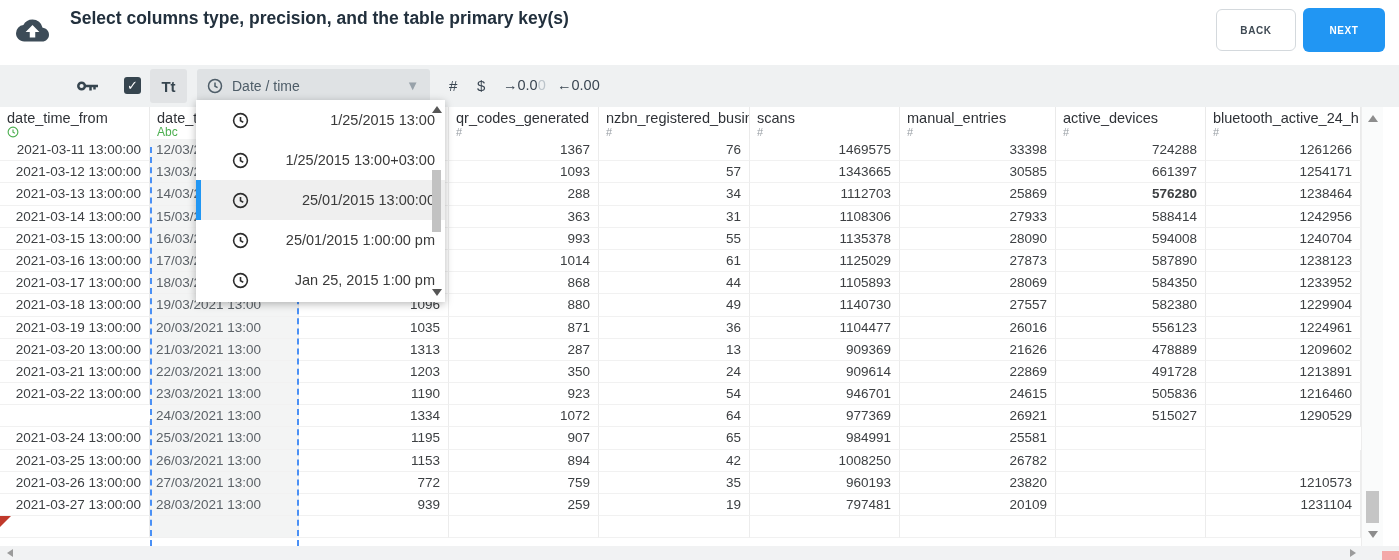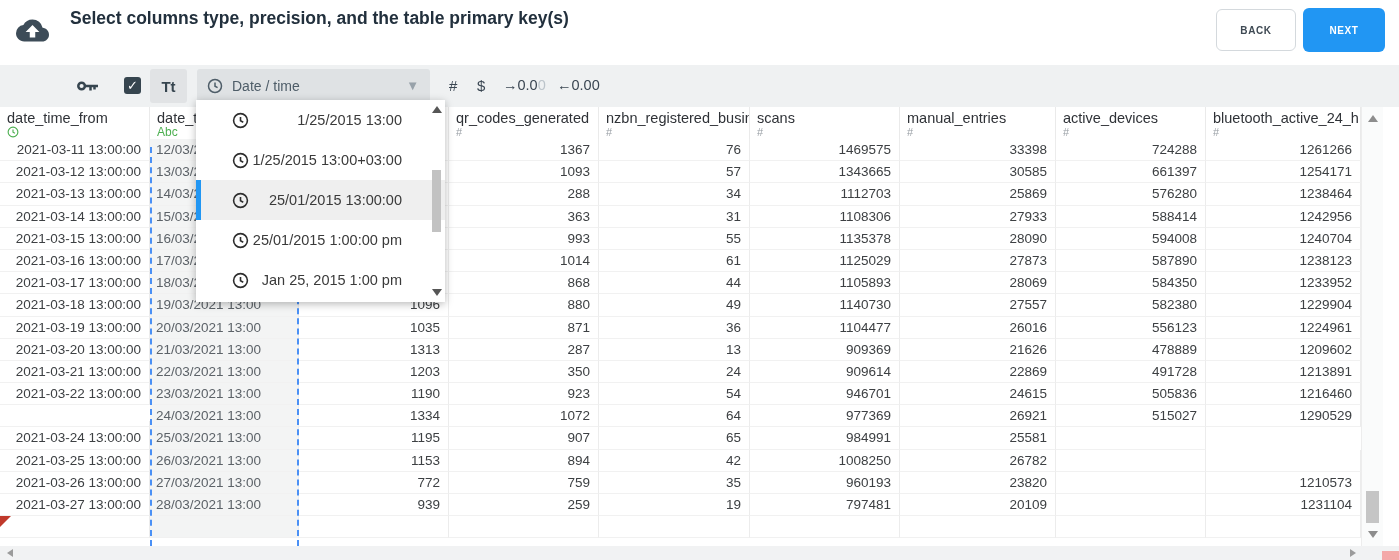--- a/index.html
+++ b/index.html
@@ -61,21 +61,21 @@
   .sel-overlay{position:absolute;left:150px;top:147px;width:149px;height:399px;box-sizing:border-box;
     border-left:2px dashed #4a90f5;border-right:2px dashed #4a90f5;pointer-events:none;z-index:15;}
 
   
   .dd{position:absolute;left:196px;top:100px;width:249px;height:202px;background:#fff;z-index:50;
     box-shadow:0 2px 8px rgba(0,0,0,.28);}
   .dd-item{position:relative;height:40px;display:flex;align-items:center;cursor:pointer;}
   .dd-item.selected{background:#efefef;}
   .dd-item.selected::before{content:"";position:absolute;left:0;top:0;bottom:0;width:5px;background:#2196f3;}
   .dd-item .clockwrap{margin-left:36px;display:flex;}
-  .dd-item .lbl{flex:1;text-align:right;padding-right:43px;font-size:14.5px;color:#3a3a3a;white-space:nowrap;}
+  .dd-item .lbl{flex:1;text-align:right;padding-right:10px;font-size:14.5px;color:#3a3a3a;white-space:nowrap;}
   .dd-scroll{position:absolute;right:2px;top:4px;bottom:4px;width:14px;z-index:55;}
   .dd-thumb{position:absolute;left:3px;top:66px;width:9px;height:62px;background:#c2c2c2;cursor:pointer;}
   .tri{width:0;height:0;position:absolute;cursor:pointer;}
   .tri-up{left:3px;top:2px;border-left:5px solid transparent;border-right:5px solid transparent;border-bottom:7px solid #565656;}
   .tri-down{left:3px;bottom:2px;border-left:5px solid transparent;border-right:5px solid transparent;border-top:7px solid #565656;}
 
   
   .vscroll{position:absolute;left:1361px;top:107px;width:22px;height:439px;background:#fafbfb;border-left:1px solid #ededed;box-sizing:border-box;}
   .vs-up{left:6px;top:8px;border-left:5px solid transparent;border-right:5px solid transparent;border-bottom:7px solid #8d8d8d;}
   .vs-down{left:6px;bottom:8px;border-left:5px solid transparent;border-right:5px solid transparent;border-top:7px solid #8d8d8d;}
@@ -225,21 +225,21 @@
         <div class="td right" style="width: 155px;">1254171</div>
       </div>
       <div class="tr">
         <div class="td right" style="width: 150px;">2021-03-13 13:00:00</div>
         <div class="td left selcol" style="width: 149px;">14/03/2021 13:00</div>
         <div class="td right" style="width: 150px;"></div>
         <div class="td right" style="width: 150px;">288</div>
         <div class="td right" style="width: 151px;">34</div>
         <div class="td right" style="width: 150px;">1112703</div>
         <div class="td right" style="width: 156px;">25869</div>
-        <div class="td right" style="width: 150px;">576280</div>
+        <div class="td right" style="width: 150px; font-weight: bold;">576280</div>
         <div class="td right" style="width: 155px;">1238464</div>
       </div>
       <div class="tr">
         <div class="td right" style="width: 150px;">2021-03-14 13:00:00</div>
         <div class="td left selcol" style="width: 149px;">15/03/2021 13:00</div>
         <div class="td right" style="width: 150px;"></div>
         <div class="td right" style="width: 150px;">363</div>
         <div class="td right" style="width: 151px;">31</div>
         <div class="td right" style="width: 150px;">1108306</div>
         <div class="td right" style="width: 156px;">27933</div>

